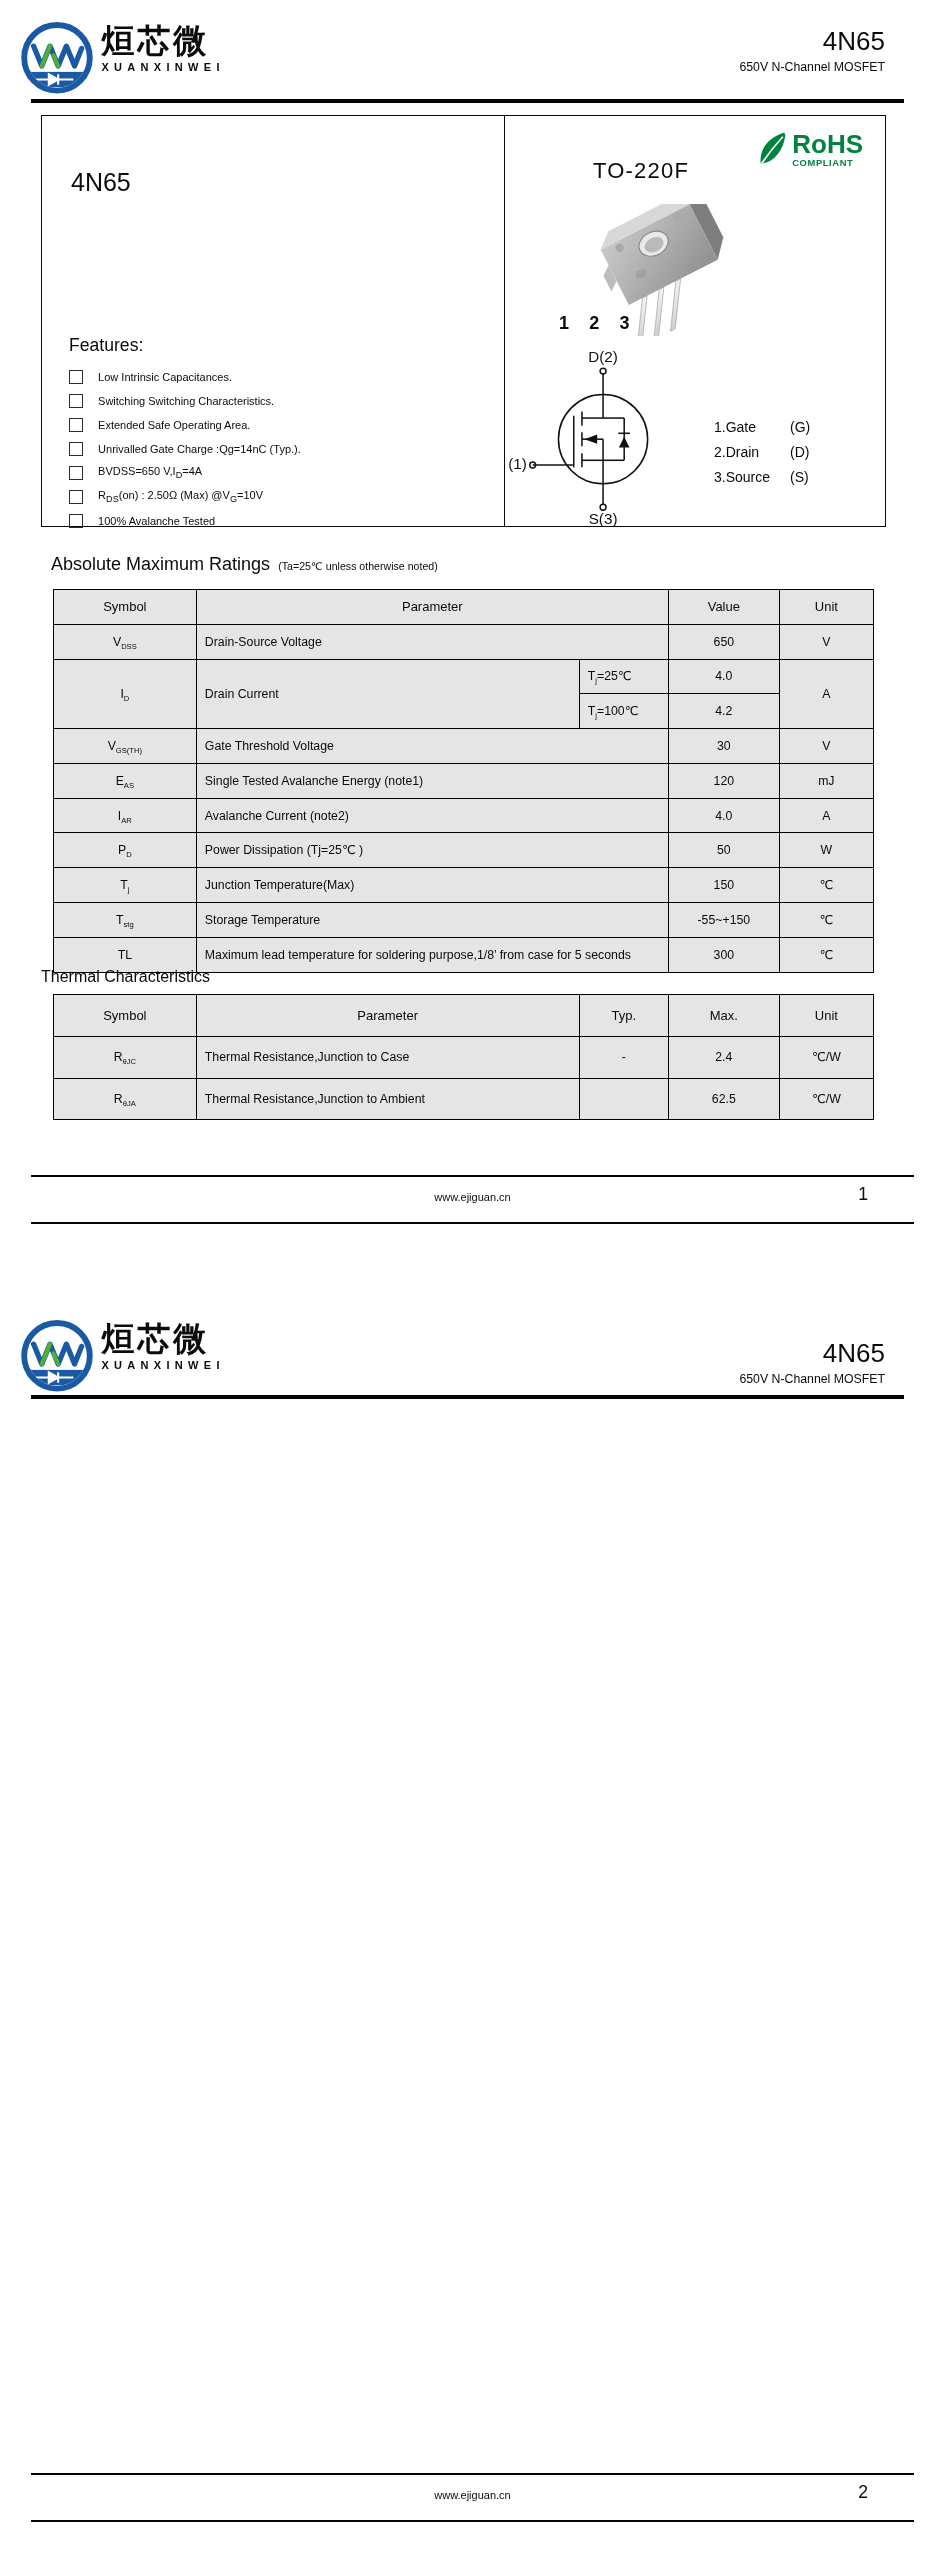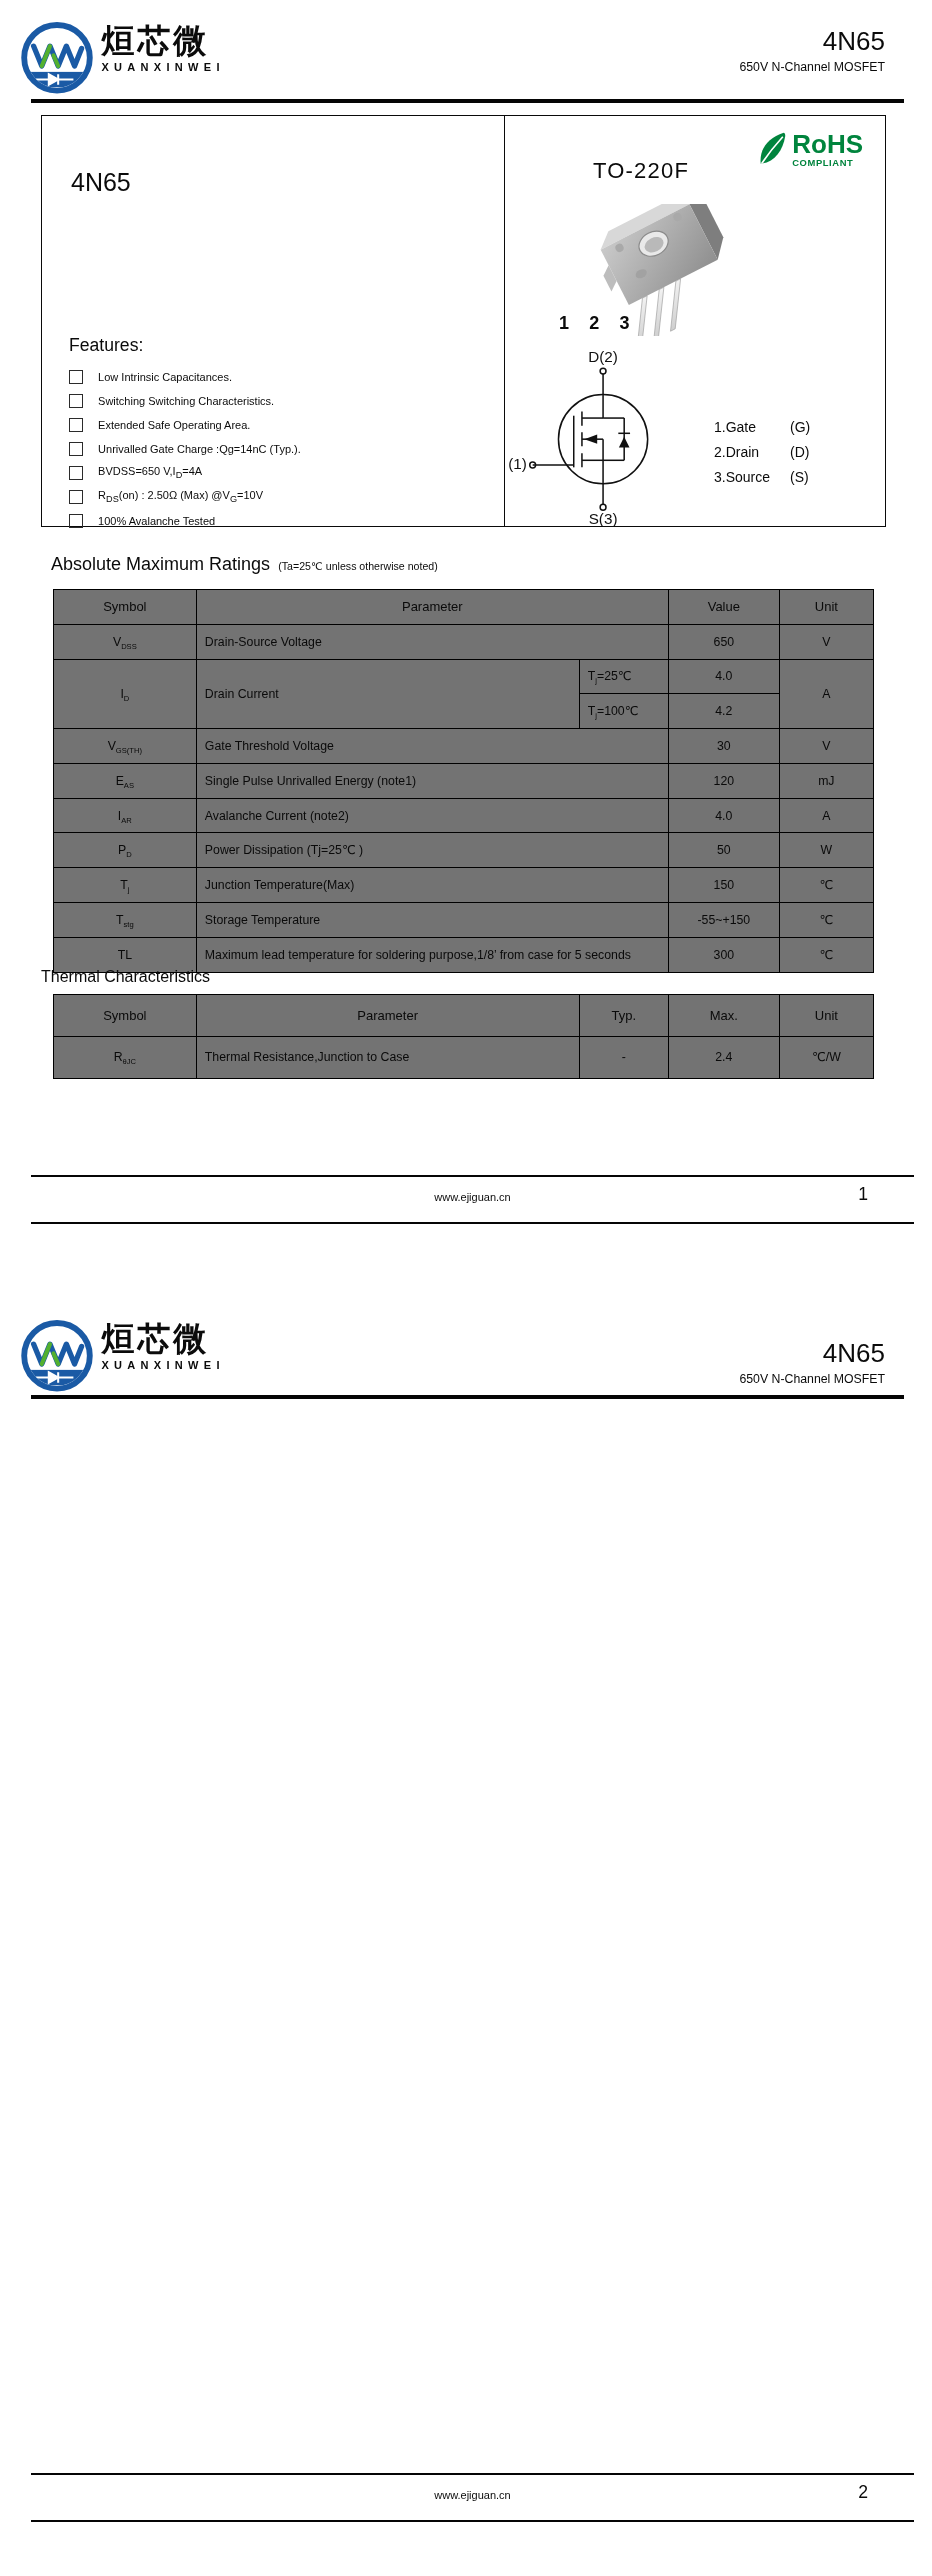--- a/index.html
+++ b/index.html
@@ -41,21 +41,21 @@
   .leg-name{width:76px;}
   .leg-abbr{width:41px;}
 
   
   .sec-title{margin:0;font-weight:400;color:#0b0b0b;}
   .st1{position:absolute;left:51px;top:554px;font-size:18px;}
   .st1 .cond{font-size:10.6px;margin-left:8.2px;}
   .st2{position:absolute;left:41px;top:968px;font-size:16px;}
 
   
-  .dtable{border-collapse:collapse;table-layout:fixed;border:1.8px solid #000;background:#737373;}
+  .dtable{border-collapse:collapse;table-layout:fixed;border:1.8px solid #000;background:#e5e5e5;}
   .dtable td{border:1.2px solid #000;border-top-width:1.8px;border-bottom-width:1.8px;text-align:center;
              font-size:12.3px;padding:2.4px 5.9px;vertical-align:middle;color:#0a0a0a;overflow:hidden;}
   .dtable td.l{text-align:left;padding-left:8.2px;}
   .dtable tr.hd td{font-size:13px;}
   .dtable sub{font-size:7.6px;line-height:0;}
   .tw1{position:absolute;left:53px;top:589px;width:821px;}
   .tw2{position:absolute;left:53px;top:994px;width:821px;}
   .t-absmax td{height:29px;}
   .t-thermal td{height:36px;}
 
@@ -264,21 +264,21 @@
             <td>4.2</td>
           </tr>
           <tr>
             <td>V<sub>GS(TH)</sub></td>
             <td colspan="2" class="l">Gate Threshold Voltage</td>
             <td>30</td>
             <td>V</td>
           </tr>
           <tr>
             <td>E<sub>AS</sub></td>
-            <td colspan="2" class="l">Single Pulse Unrivalled Energy (note1)</td>
+            <td colspan="2" class="l">Single Tested Avalanche Energy (note1)</td>
             <td>120</td>
             <td>mJ</td>
           </tr>
           <tr>
             <td>I<sub>AR</sub></td>
             <td colspan="2" class="l">Avalanche Current (note2)</td>
             <td>4.0</td>
             <td>A</td>
           </tr>
           <tr>
@@ -325,20 +325,27 @@
             <td>Parameter</td>
             <td>Typ.</td>
             <td>Max.</td>
             <td>Unit</td>
           </tr>
           <tr>
             <td>R<sub>θJC</sub></td>
             <td class="l">Thermal Resistance,Junction to Case</td>
             <td>-</td>
             <td>2.4</td>
+            <td>℃/W</td>
+          </tr>
+          <tr>
+            <td>R<sub>θJA</sub></td>
+            <td class="l">Thermal Resistance,Junction to Ambient</td>
+            <td></td>
+            <td>62.5</td>
             <td>℃/W</td>
           </tr>
         </tbody>
       </table>
     </div>
 
   <div class="pg-footer f1">
     <div class="footer-url">www.ejiguan.cn</div>
     <div class="footer-page">1</div>
   </div>

